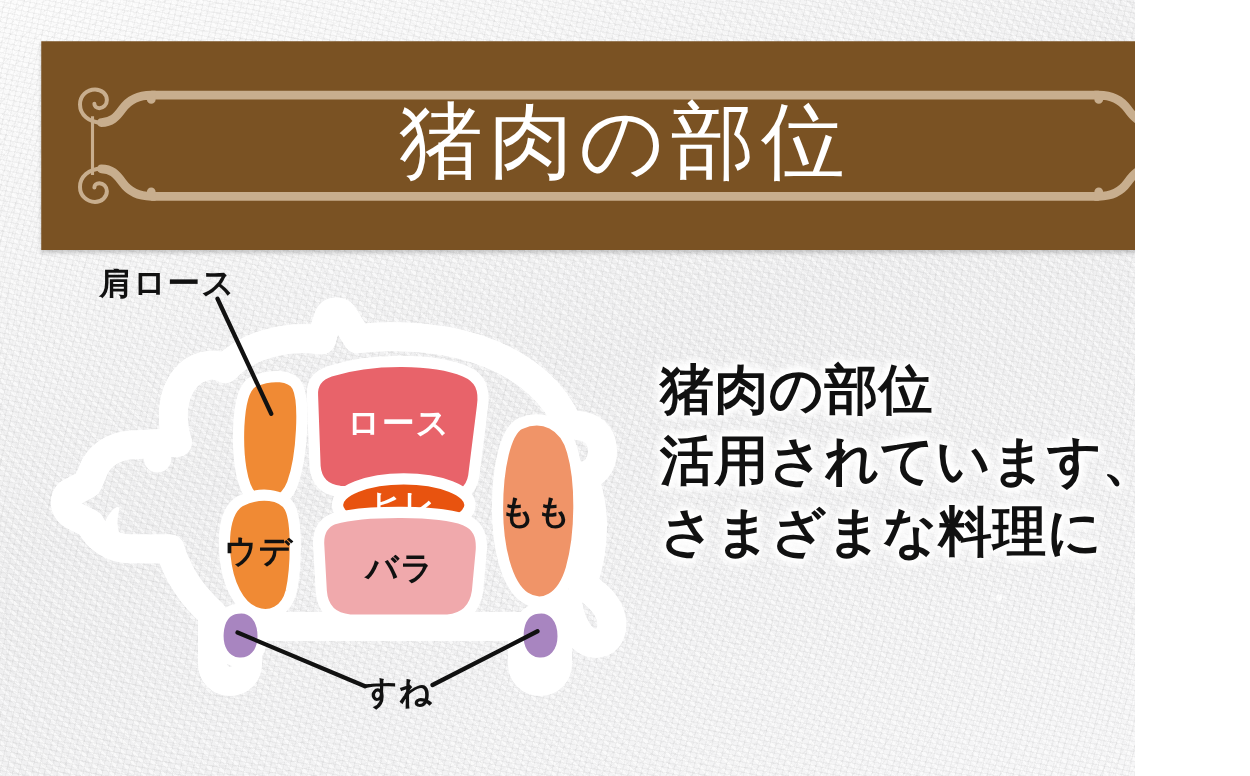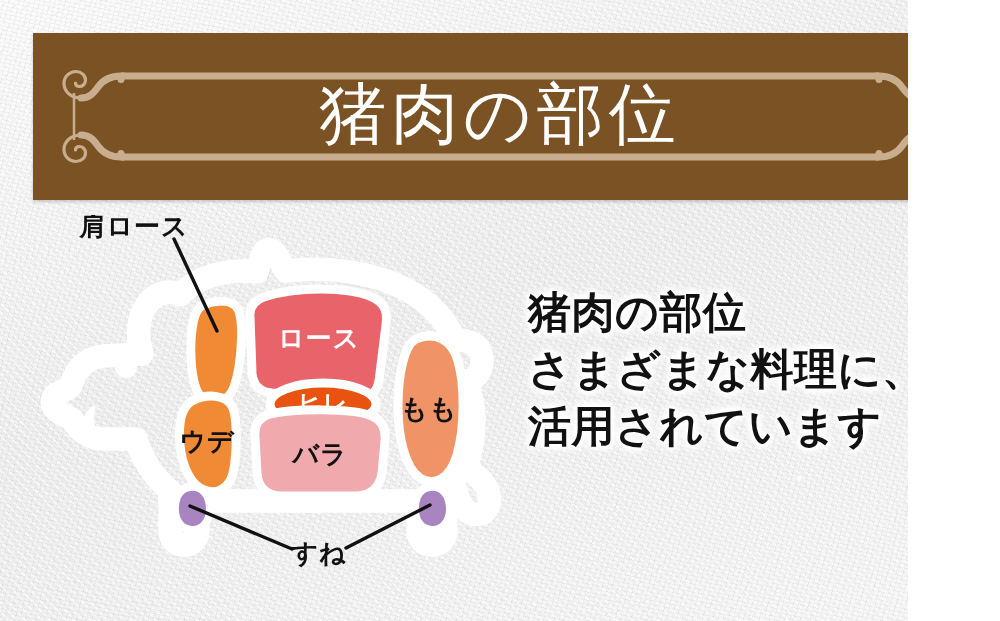--- a/index.html
+++ b/index.html
@@ -268,17 +268,17 @@
       <path d="M316,333 L400,290" stroke="#111111" stroke-width="3.4" fill="none" stroke-linecap="round"></path>
 
       <text class="cut-label" x="104" y="20" text-anchor="middle" font-size="26" fill="#111111" letter-spacing="1">肩ロース</text>
 
       <text class="cut-label" x="289" y="347" text-anchor="middle" font-size="26" fill="#111111" letter-spacing="1">すね</text>
     </svg>
   </div>
 
   <div id="copy" style="color: rgb(17, 17, 17);">
     <span class="line">猪肉の部位</span>
-    <span class="line">さまざまな料理に、</span>
-    <span class="line">活用されています</span>
+    <span class="line">活用されています、</span>
+    <span class="line">さまざまな料理に</span>
   </div>
 
 </div>
 
 </body></html>

